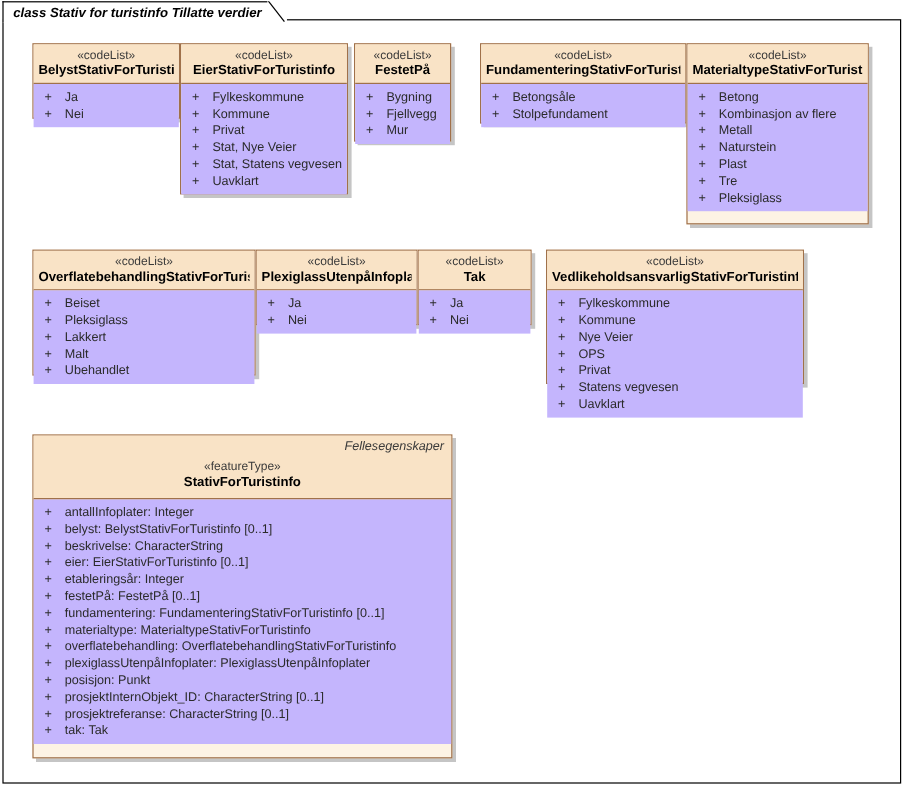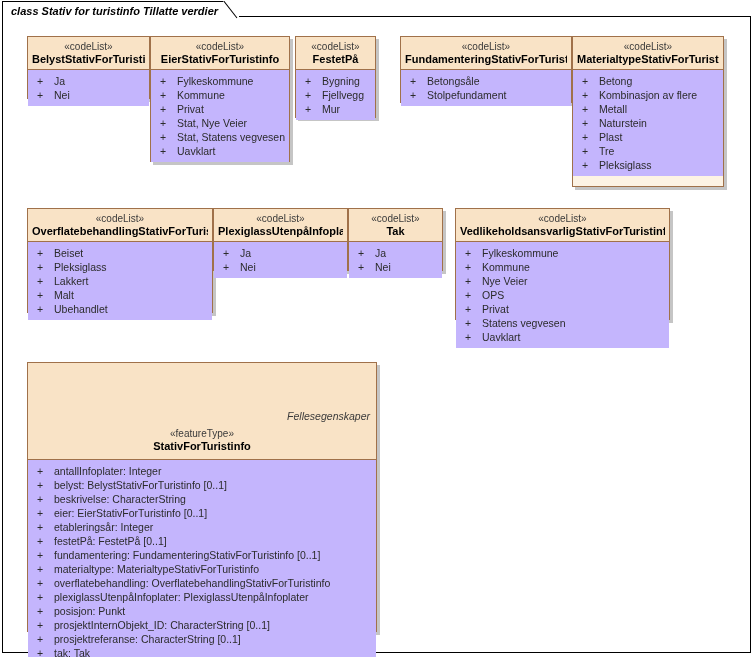--- a/index.html
+++ b/index.html
@@ -130,21 +130,20 @@
     position: relative;
     text-align: center;
   }
   .pkg-name {
     font-size: 10.5px;
     font-style: italic;
     color: #3a3a3a;
     text-align: right;
     line-height: 13px;
     margin-bottom: 5px;
-    margin-top: 44px;
   }
 </style>
 </head>
 <body>
 
 <div id="diagram-frame"></div>
 
 <div id="title-tab">
   <div style="display:flex;">
     <div class="tab-body" style="width: 221.031px;">

